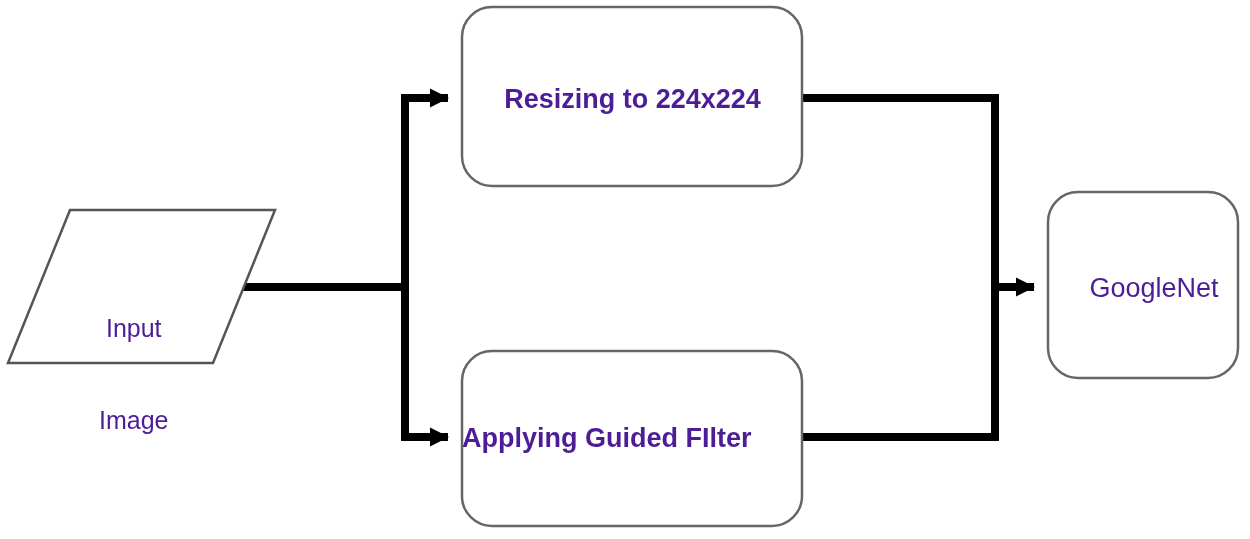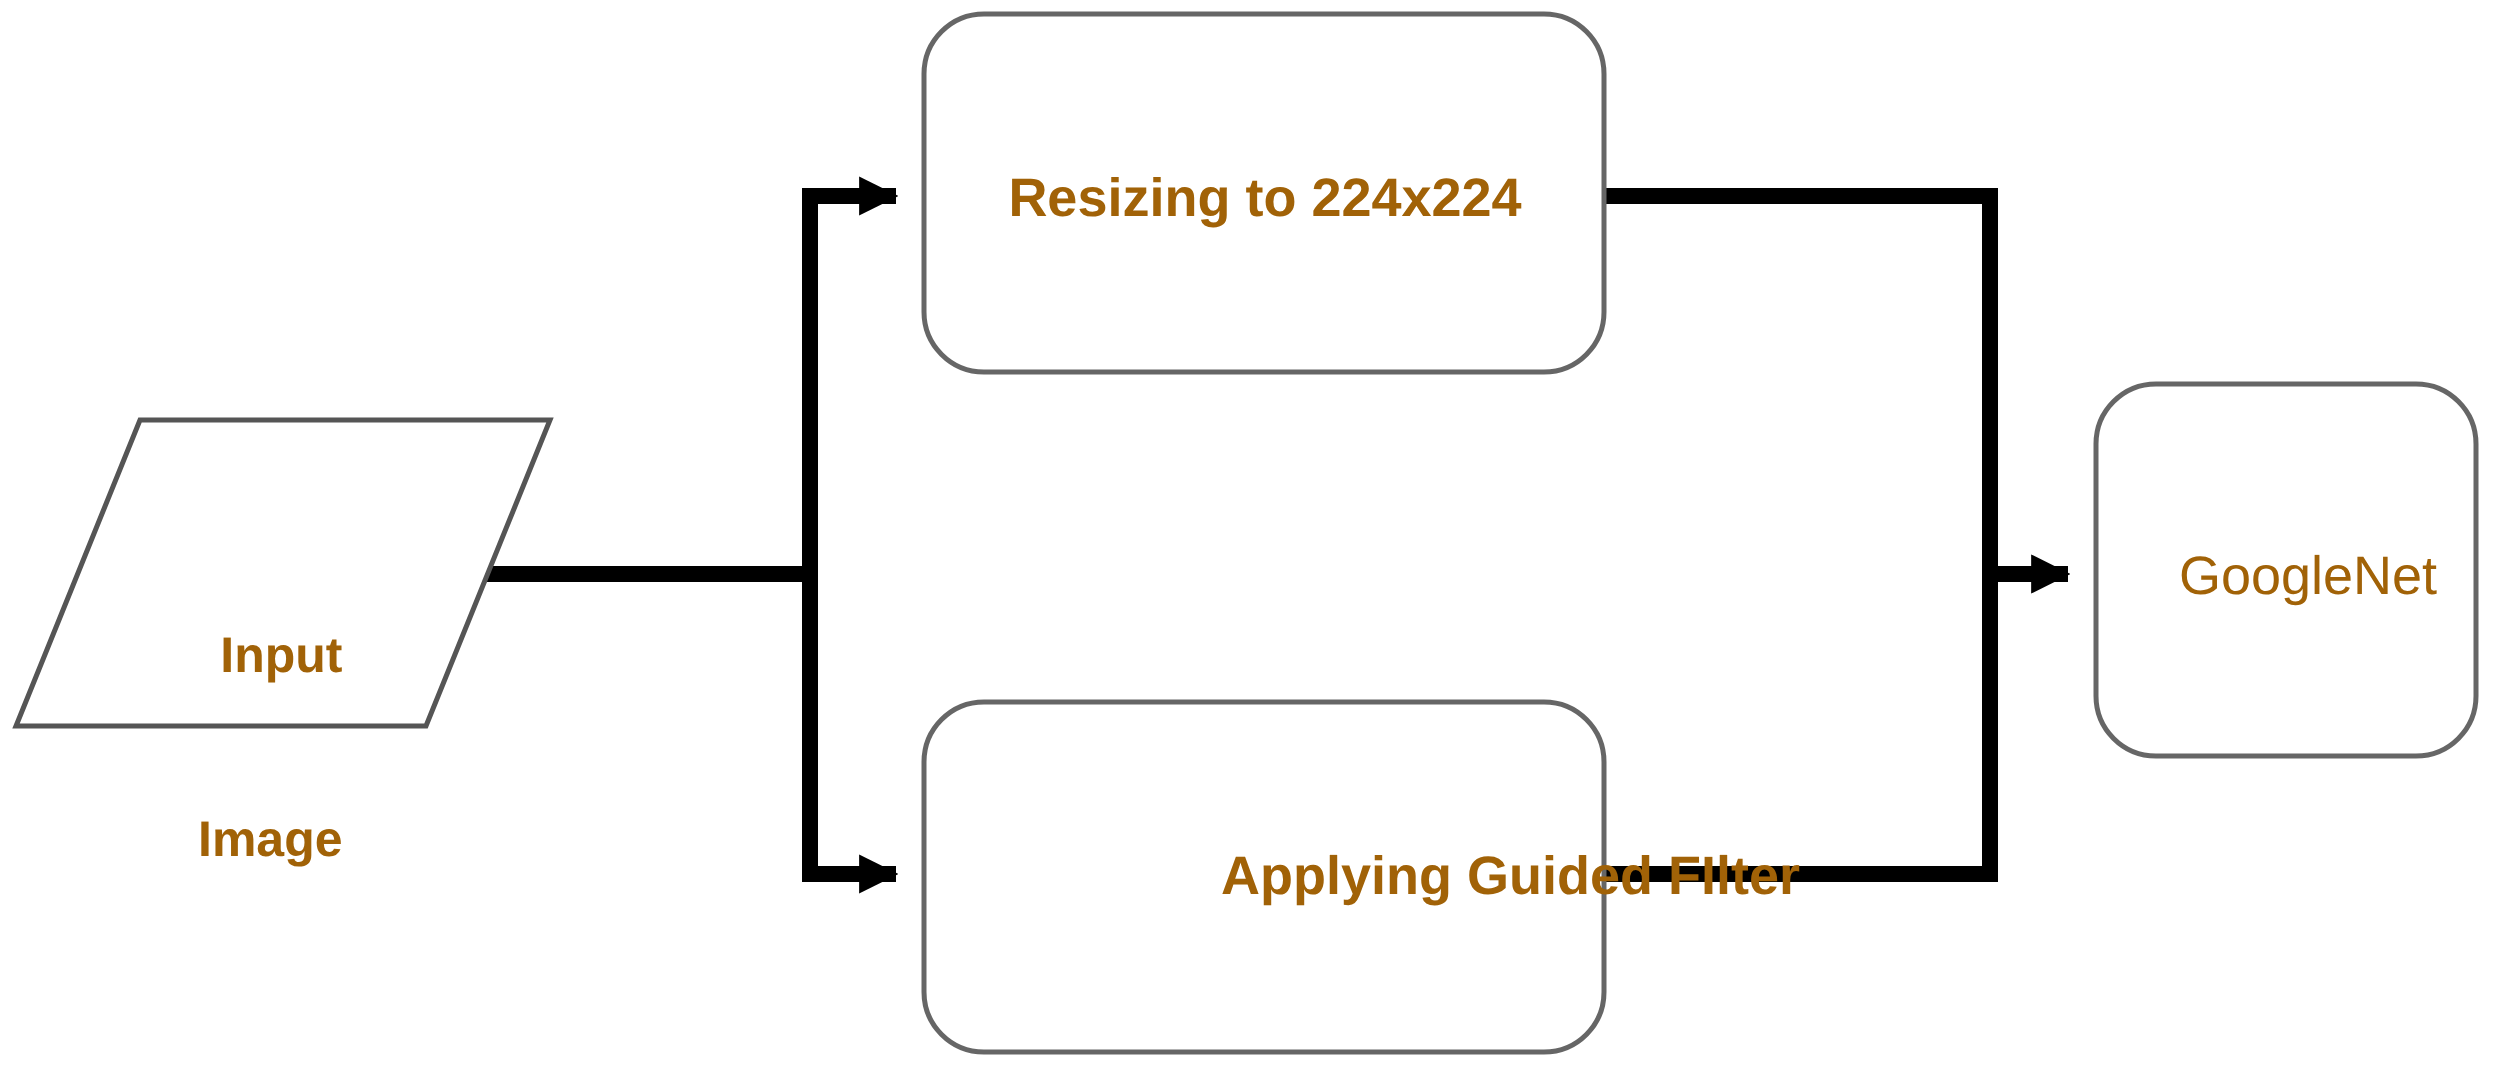--- a/index.html
+++ b/index.html
@@ -17,60 +17,59 @@
   }
   #flow-svg {
     position: absolute;
     left: 0;
     top: 0;
     width: 1250px;
     height: 539px;
   }
   .node-label {
     position: absolute;
-    color: #a16207;
+    color: #4c1d95;
     font-family: "Liberation Sans", sans-serif;
     white-space: pre;
     line-height: 1.22;
   }
   .label-bold {
     font-weight: bold;
   }
   .label-regular {
     font-weight: normal;
   }
   
   #label-input-image {
     left: 99px;
     top: 252px;
     font-size: 25px;
-    font-weight: bold;
-    text-align: right;
+    font-weight: normal;
+    text-align: center;
   }
   #label-input-image span {
     display: block;
   }
   
   #label-resize {
     left: 462px;
     top: 83px;
     width: 341px;
     text-align: center;
     font-size: 27px;
     font-weight: bold;
   }
   
   #label-filter {
     left: 462px;
     top: 422px;
     width: 397px;
-    text-align: right;
+    text-align: left;
     font-size: 27px;
     font-weight: bold;
-    margin-left: 41px;
   }
   
   #label-googlenet {
     left: 1048px;
     top: 272px;
     width: 212px;
     text-align: center;
     font-size: 27px;
     font-weight: normal;
   }

